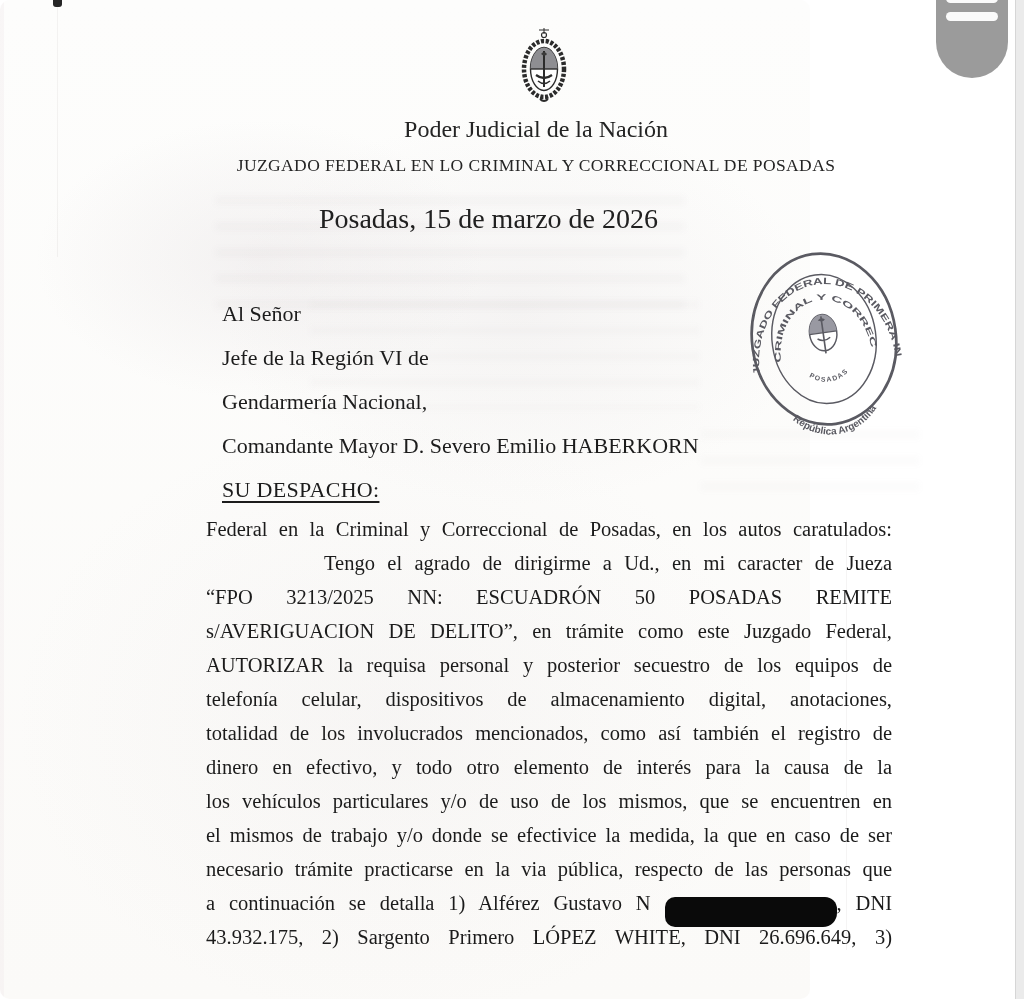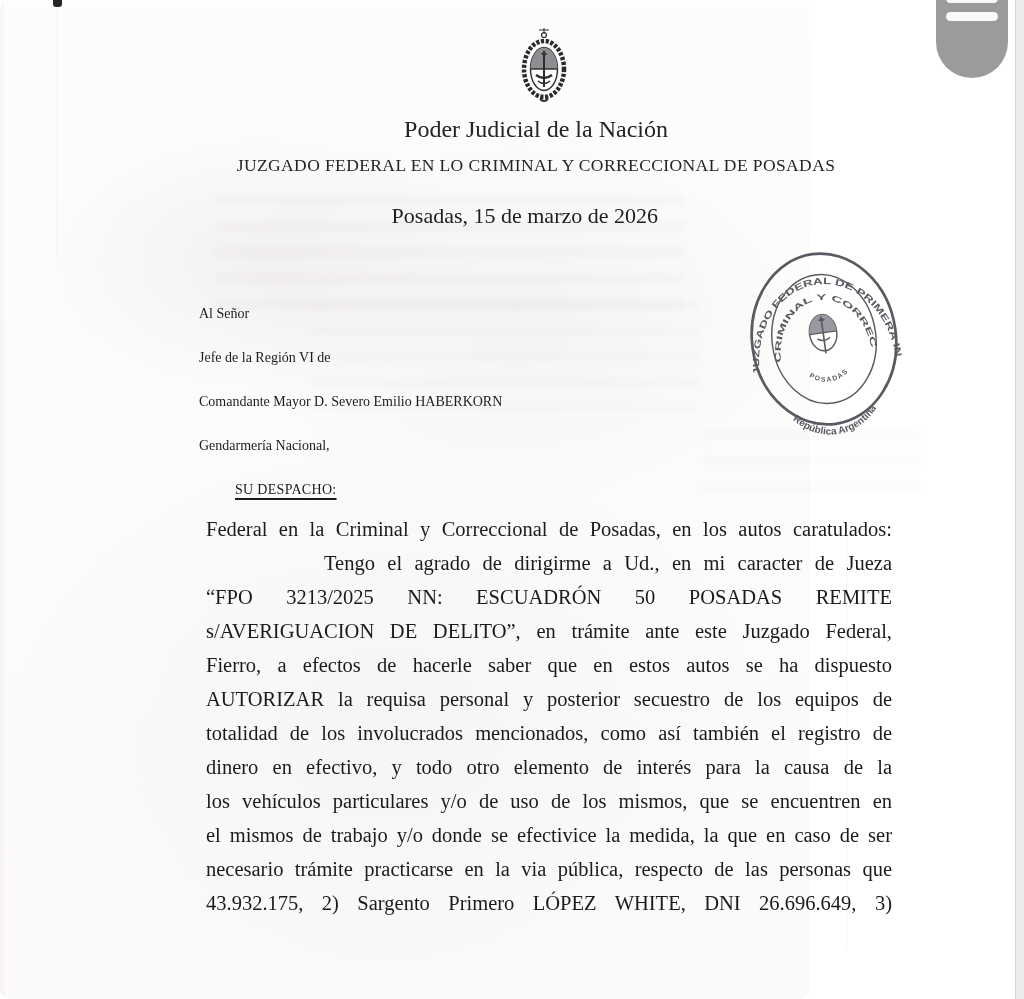--- a/index.html
+++ b/index.html
@@ -20,31 +20,31 @@
     border-radius:0 0 3px 3px;}
   .smudge{position:absolute;filter:blur(3px);opacity:.38;pointer-events:none;
     background:repeating-linear-gradient(180deg, rgba(148,138,144,.12) 0 9px, transparent 9px 26px);}
 
   
   .coat{position:absolute;left:514px;top:27px;}
   .title1{position:absolute;left:0;top:116px;width:1016px;text-align:center;
     font-size:24px;color:#242424;transform:translateX(28px);}
   .title2{position:absolute;left:0;top:155px;width:1016px;text-align:center;
     font-size:17.5px;letter-spacing:.4px;color:#242424;transform:translateX(28px);}
-  .dateline{position:absolute;right:152px;top:203px;font-size:22px;color:#202020;}
+  .dateline{position:absolute;right:152px;top:203px;font-size:28px;color:#202020;}
 
   
   .stamp{position:absolute;left:742px;top:242px;transform:rotate(-8deg);opacity:.88;}
   .stamp text{fill:#43434c;font-family:"Liberation Sans",sans-serif;font-weight:bold;}
   .stamp .ring{stroke:#44444d;fill:none;}
 
   
-  .recipient{position:absolute;left:199px;top:292px;font-size:14px;line-height:44px;color:#1c1c1c;}
+  .recipient{position:absolute;left:222px;top:292px;font-size:22px;line-height:44px;color:#1c1c1c;}
   .salutation{text-decoration:underline;text-underline-offset:4px;
-    text-decoration-thickness:2px;letter-spacing:.3px;margin-left:36px;}
+    text-decoration-thickness:2px;letter-spacing:.3px;}
 
   
   .letter-body{position:absolute;left:206px;top:512px;width:686px;font-size:20.5px;color:#1b1b1b;}
   .bline{height:34px;line-height:34px;text-align:justify;text-align-last:justify;
     white-space:nowrap;overflow:visible;}
   .bline.indent{padding-left:118px;}
   .redaction{display:inline-block;width:172px;height:30px;background:#0a0a0a;
     border-radius:10px 12px 14px 10px;vertical-align:middle;transform:translateY(7px);}
 
   
@@ -111,37 +111,38 @@
         <line x1="75" y1="93" x2="105" y2="93" stroke-width="1.4"></line>
         <line x1="90" y1="75" x2="90" y2="116" stroke-width="1.8"></line>
         <path d="M 86,79 q 4,-4 8,0 q -3,3 -8,0 Z" fill="#44444d" stroke="none"></path>
         <path d="M 83,99 q 7,5 14,0" stroke-width="1.6"></path>
       </g>
     </svg>
 
     <div class="recipient">
       <div>Al Señor</div>
       <div>Jefe de la Región VI de</div>
+      <div>Gendarmería Nacional,</div>
       <div>Comandante Mayor D. Severo Emilio HABERKORN</div>
-      <div>Gendarmería Nacional,</div>
       <div class="salutation">SU DESPACHO:</div>
     </div>
 
     <div class="letter-body">
       <div class="bline">Federal en la Criminal y Correccional de Posadas, en los autos caratulados:</div>
       <div class="bline indent">Tengo el agrado de dirigirme a Ud., en mi caracter de Jueza</div>
       <div class="bline">“FPO 3213/2025 NN: ESCUADRÓN 50 POSADAS REMITE</div>
-      <div class="bline">s/AVERIGUACION DE DELITO”, en trámite ante este Juzgado Federal,</div>
-      <div class="bline">Fierro, a efectos de hacerle saber que en estos autos se ha dispuesto</div>
+      <div class="bline">s/AVERIGUACION DE DELITO”, en trámite como este Juzgado Federal,</div>
       <div class="bline">AUTORIZAR la requisa personal y posterior secuestro de los equipos de</div>
+      <div class="bline">telefonía celular, dispositivos de almacenamiento digital, anotaciones,</div>
       <div class="bline">totalidad de los involucrados mencionados, como así también el registro de</div>
       <div class="bline">dinero en efectivo, y todo otro elemento de interés para la causa de la</div>
       <div class="bline">los vehículos particulares y/o de uso de los mismos, que se encuentren en</div>
       <div class="bline">el mismos de trabajo y/o donde se efectivice la medida, la que en caso de ser</div>
       <div class="bline">necesario trámite practicarse en la via pública, respecto de las personas que</div>
+      <div class="bline"><span>a continuación se detalla 1) Alférez Gustavo N</span> <span class="redaction"></span><span>, DNI</span></div>
       <div class="bline">43.932.175, 2) Sargento Primero LÓPEZ WHITE, DNI 26.696.649, 3)</div>
     </div>
 
   </div>
 
   <div class="scroll-track"></div>
   <div class="scroll-thumb">
     <span>
       <span class="bar b1"></span>
       <span class="bar b2"></span>

